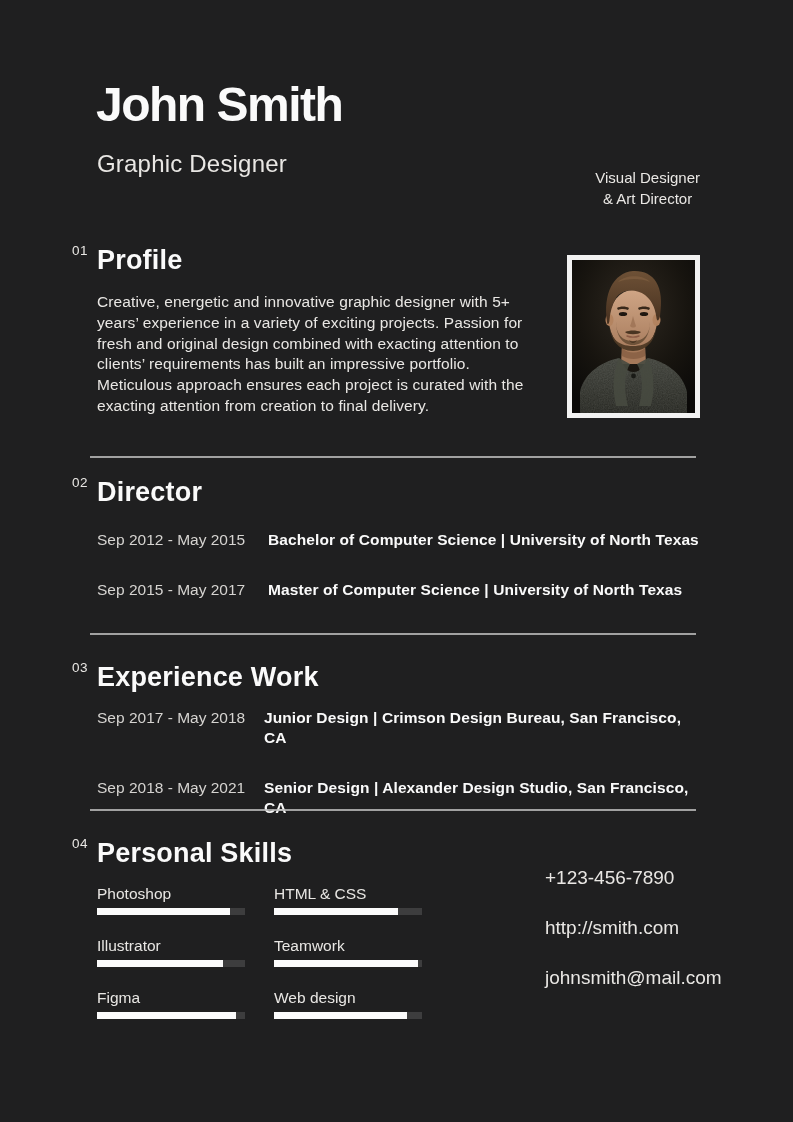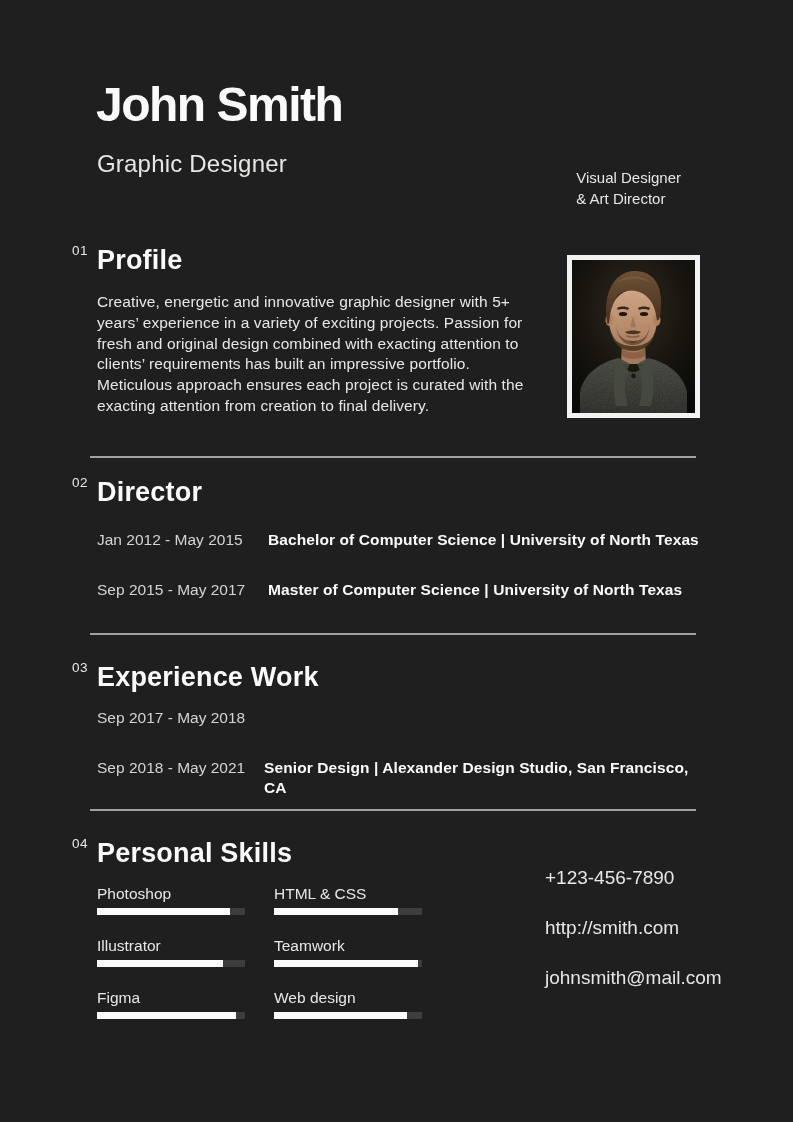--- a/index.html
+++ b/index.html
@@ -14,22 +14,22 @@
     font-family:"Liberation Sans","DejaVu Sans",sans-serif;
     color:var(--text-primary);
     position:relative; overflow:hidden;
   }
   .page{position:absolute;inset:0}
 
   .name{position:absolute;left:96px;top:81px;font-size:48px;font-weight:700;
         letter-spacing:-1.5px;line-height:1;color:var(--text-primary);white-space:nowrap}
   .job-title{position:absolute;left:97px;top:150px;font-size:24px;font-weight:400;
         color:var(--text-secondary);letter-spacing:.2px}
-  .tagline{position:absolute;right:112px;top:167px;font-size:15px;line-height:21px;
-        text-align:left;color:var(--text-secondary)}
+  .tagline{position:absolute;right:93px;top:167px;font-size:15px;line-height:21px;
+        text-align:center;color:var(--text-secondary)}
 
   .sec{position:absolute;left:97px}
   .sec-head{position:relative;font-size:27px;font-weight:700;line-height:1.15;
         color:var(--text-primary);letter-spacing:.2px}
   .sec-num{position:absolute;left:-25px;top:-2px;font-size:13.5px;font-weight:400;
         letter-spacing:.5px;color:var(--text-secondary)}
 
   .sec-profile{top:245px;width:442px}
   .profile-body{margin-top:16px;font-size:15.5px;line-height:20.8px;
         color:var(--text-secondary);letter-spacing:.1px}
@@ -146,40 +146,41 @@
 
   <hr class="divider d1">
 
   <section class="sec sec-edu">
     <h2 class="sec-head">
       <span class="sec-num">02</span>
       <span>Director</span>
     </h2>
     <div class="rowlist">
       <div class="row">
-        <span class="row-date">Jan 2012 - May 2015</span>
+        <span class="row-date">Sep 2012 - May 2015</span>
         <span class="row-detail">Bachelor of Computer Science | University of North Texas</span>
       </div>
       <div class="row">
         <span class="row-date">Sep 2015 - May 2017</span>
         <span class="row-detail">Master of Computer Science | University of North Texas</span>
       </div>
     </div>
   </section>
 
   <hr class="divider d2">
 
   <section class="sec sec-exp">
     <h2 class="sec-head">
       <span class="sec-num">03</span>
       <span>Experience Work</span>
     </h2>
     <div class="rowlist">
       <div class="row">
         <span class="row-date">Sep 2017 - May 2018</span>
+        <span class="row-detail">Junior Design | Crimson Design Bureau, San Francisco, CA</span>
       </div>
       <div class="row">
         <span class="row-date">Sep 2018 - May 2021</span>
         <span class="row-detail">Senior Design | Alexander Design Studio, San Francisco, CA</span>
       </div>
     </div>
   </section>
 
   <hr class="divider d3">
 

